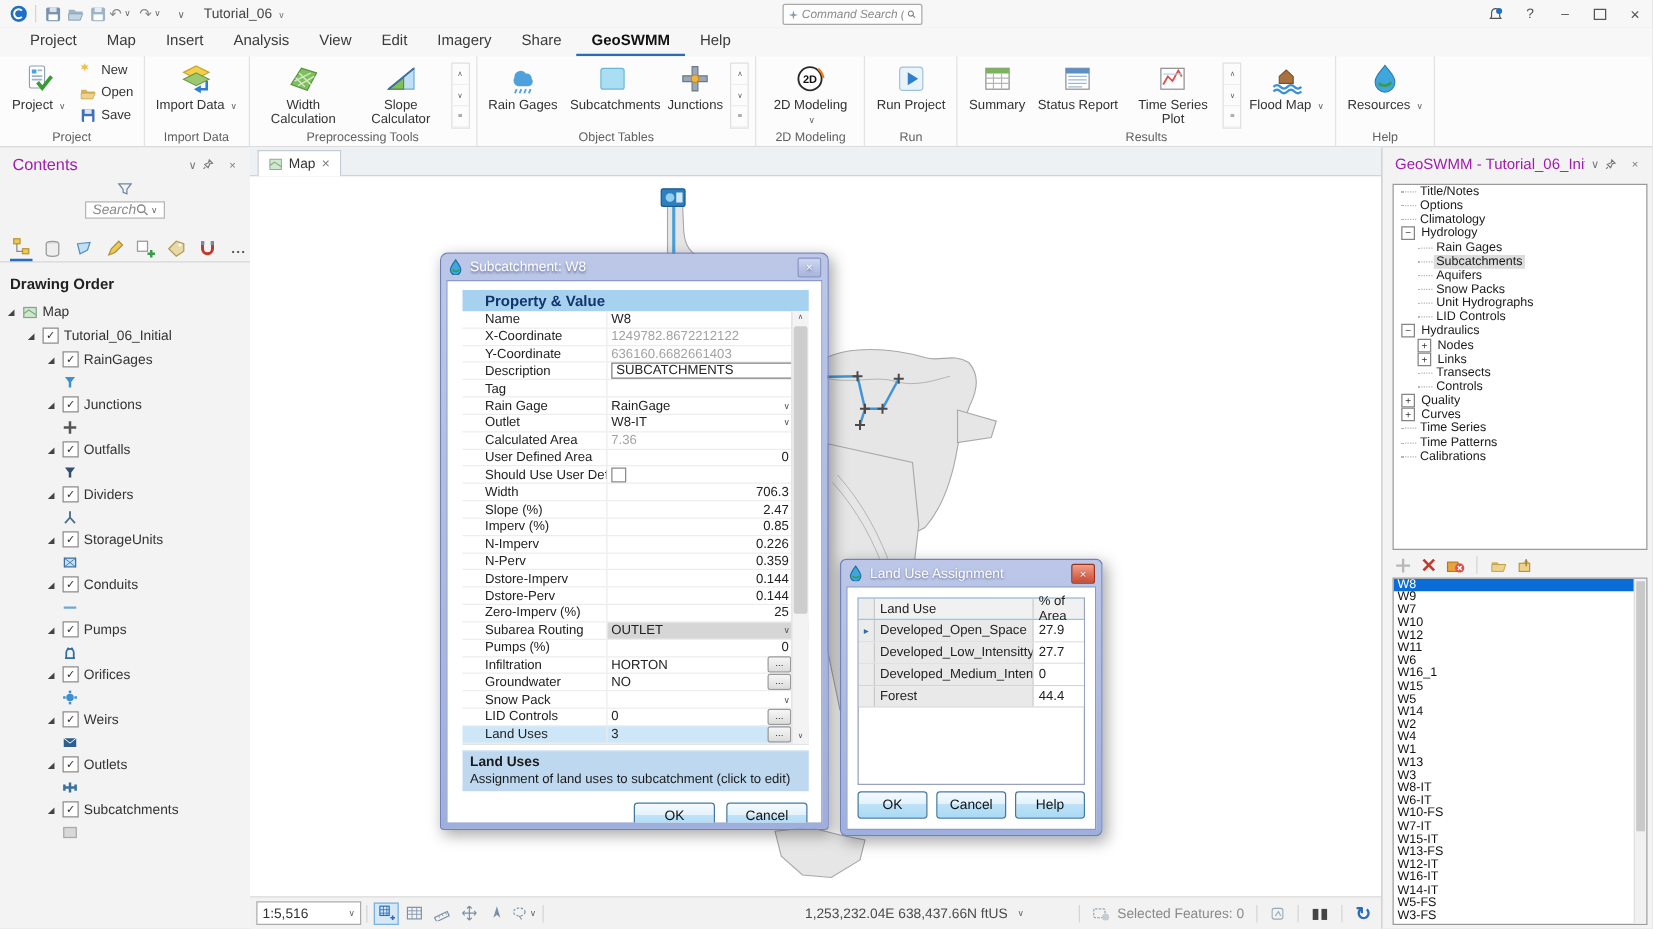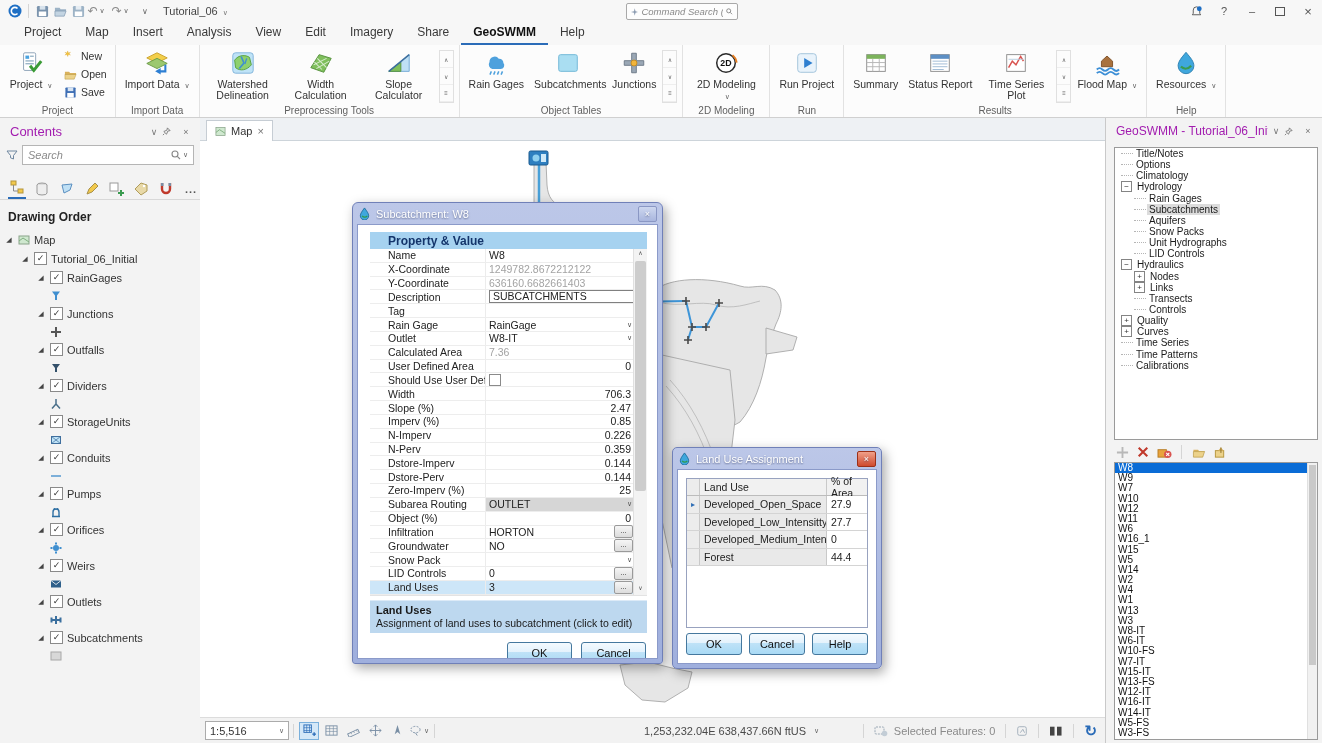--- a/index.html
+++ b/index.html
@@ -34,21 +34,21 @@
   .chev{font-size:7px;color:#666;margin-left:2px;}
   .rsmallcol{display:flex;flex-direction:column;justify-content:flex-start;margin-left:2px;}
   .rsmall{display:flex;align-items:center;gap:4px;height:18px;padding:0 4px;font-size:10.5px;color:#333;}
   .rscroll{width:13px;margin:3px 1px 0 1px;border:1px solid #e0e0e0;display:flex;flex-direction:column;}
   .rscroll span{height:16px;display:flex;align-items:center;justify-content:center;font-size:6px;color:#666;border-bottom:1px solid #eee;}
   
   #contents{position:absolute;left:0;top:118px;width:200px;height:625px;background:#f3f3f3;border-right:1px solid #c9c9c9;}
   .panel-head{display:flex;align-items:center;padding:6px 6px 4px 10px;}
   .panel-title{font-size:13px;color:#a21caf;flex:1;white-space:nowrap;overflow:hidden;}
   .panel-hicon{width:16px;text-align:center;color:#777;font-size:9px;}
-  #contents-search{display:flex;align-items:center;margin:2px 6px 0 6px;gap:4px;}
+  #contents-search{display:flex;align-items:center;margin:2px 6px 0 6px;gap:4px;flex-direction:column;}
   #contents-search .sbox{flex:1;height:18px;border:1px solid #b5b5b5;background:#fff;display:flex;align-items:center;padding:0 5px;}
   #contents-search .sbox .ph{flex:1;font-style:italic;color:#8a8a8a;font-size:11px;}
   #toc-toolbar{display:flex;align-items:flex-end;gap:7px;padding:8px 0 0 8px;border-bottom:1px solid #d8d8d8;height:26px;}
   .toc-ticon{width:18px;height:20px;display:flex;align-items:center;justify-content:center;}
   .toc-ticon.active{border-bottom:2px solid #2b6cb8;}
   #drawing-order{font-weight:bold;font-size:12px;color:#222;padding:10px 0 6px 8px;}
   .toc-row{display:flex;align-items:center;height:19px;}
   .toc-sym-row{display:flex;align-items:center;height:17px;}
   .toc-arrow{width:10px;font-size:7px;color:#444;text-align:center;flex:none;}
   .cb{width:11px;height:11px;border:1px solid #8a8a8a;background:#fff;margin:0 4px;flex:none;
@@ -283,31 +283,20 @@
             <span class="rbl">Import Data <span class="chev">∨</span></span>
           </div>
         </div>
         <div class="rlabel">Import Data</div>
       </div>
       <div class="rgroup">
         <div class="rbody">
           <div class="rbig">
             <div class="ric">
               <svg viewBox="0 0 28 28" width="26" height="26">
-                <rect x="3" y="3" width="22" height="22" rx="3" fill="#bfe3f7" stroke="#7fb2d9"></rect>
-                <path d="M5 11 C9 5 17 5 21 8 L23 16 C18 22 11 23 6 19 Z" fill="#8ed06d" stroke="#55a03c"></path>
-                <path d="M12 7 L15 14 L10 20" stroke="#3f8fd0" stroke-width="1.8" fill="none"></path>
-                <path d="M18 9 L16 15" stroke="#3f8fd0" stroke-width="1.4" fill="none"></path>
-              </svg>
-            </div>
-            <span class="rbl">Watershed Delineation</span>
-          </div>
-          <div class="rbig">
-            <div class="ric">
-              <svg viewBox="0 0 28 28" width="26" height="26">
                 <polygon points="3,19 12,5 25,9 17,24" fill="#7fbf5c" stroke="#55913c"></polygon>
                 <path d="M6 16 L20 9 M9 20 L23 12 M10 9 L20 19 M7 13 L15 21" stroke="#d9ecd0" stroke-width="1.1" fill="none"></path>
               </svg>
             </div>
             <span class="rbl">Width Calculation</span>
           </div>
           <div class="rbig">
             <div class="ric">
               <svg viewBox="0 0 28 28" width="26" height="26">
                 <polygon points="3,23 25,23 25,5" fill="#bfe0f5" stroke="#6fa8d6"></polygon>
@@ -829,21 +818,21 @@
                 <div class="pval num">25</div>
               </div>
               <div class="prow">
                 <div class="plab">Subarea Routing</div>
                 <div class="pval ddsel">
                   <span>OUTLET</span>
                   <span class="ddchev">∨</span>
                 </div>
               </div>
               <div class="prow">
-                <div class="plab">Object (%)</div>
+                <div class="plab">Pumps (%)</div>
                 <div class="pval num">0</div>
               </div>
               <div class="prow">
                 <div class="plab">Infiltration</div>
                 <div class="pval">
                   <span>HORTON</span>
                   <span class="ebtn">...</span>
                 </div>
               </div>
               <div class="prow">

